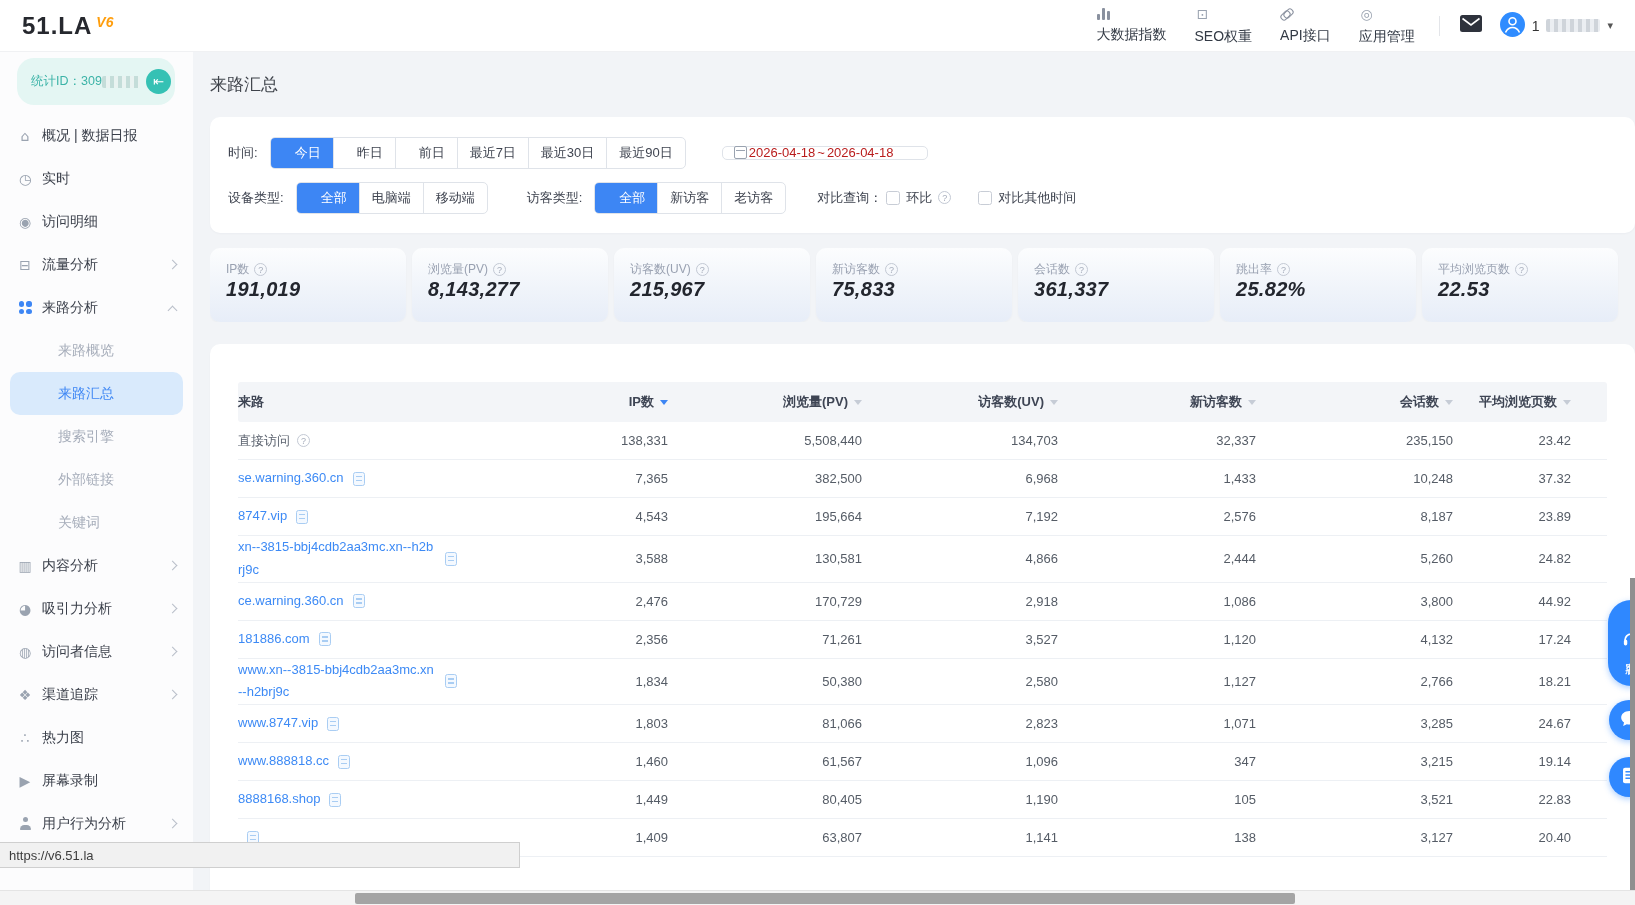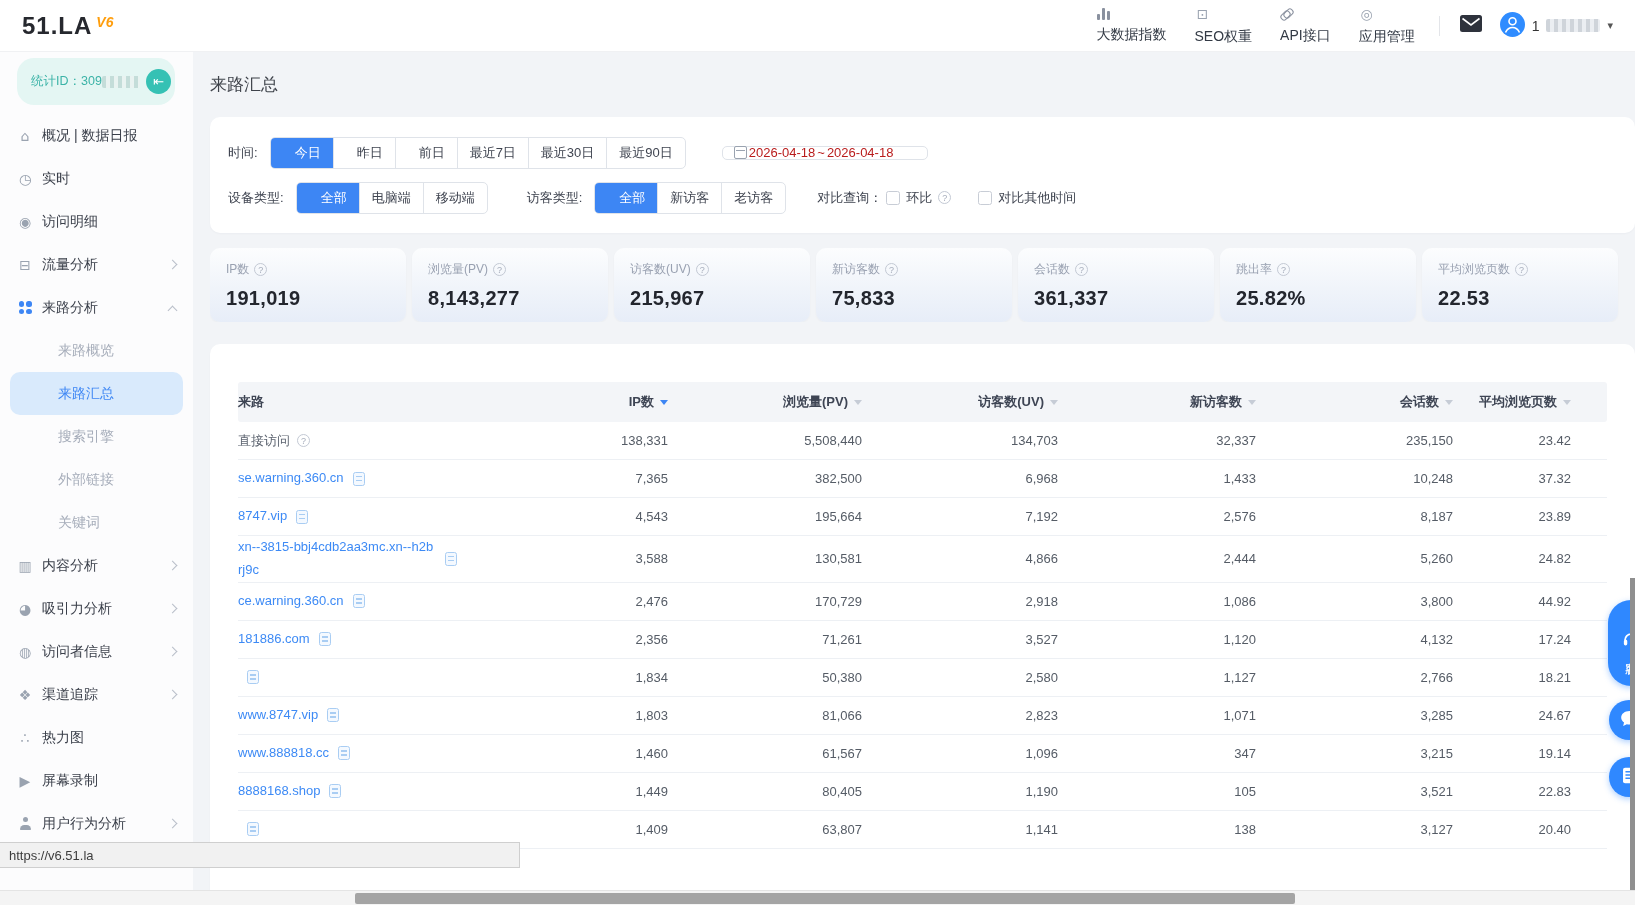--- a/index.html
+++ b/index.html
@@ -75,21 +75,21 @@
   .chkwrap{display:flex;align-items:center;gap:6px;font-size:13px;color:#3f4450;cursor:pointer;}
   .box{width:14px;height:14px;border:1px solid #c8cdd6;border-radius:2.5px;background:#fff;}
   .help{width:13px;height:13px;border:1px solid #c3c9d4;border-radius:50%;color:#a6adbb;font-size:9px;
     display:inline-flex;align-items:center;justify-content:center;flex:0 0 13px;}
 
   
   .stats{margin:15px 0 0 17px;width:calc(100% - 17px);display:flex;gap:6px;overflow:hidden;}
   .stat{flex:0 0 196px;height:74px;border-radius:10px;padding:13px 16px 0;
     background:linear-gradient(180deg,#fcfdfe 0%,#f0f4fa 55%,#e7edf8 100%);box-shadow:0 1px 2px rgba(30,40,70,.04);}
   .stat .sl{display:flex;align-items:center;gap:5px;font-size:12px;color:#99a1b1;}
-  .stat .sv{margin-top:9px;font-size:20px;font-weight:700;color:#23262e;letter-spacing:.3px;}
+  .stat .sv{margin-top:0;font-size:20px;font-weight:700;color:#23262e;letter-spacing:.3px;font-style:italic;}
 
   
   .table-card{margin:22px 0 0 17px;width:calc(100% - 17px);height:560px;padding:38px 28px 0;overflow:hidden;}
   .tr{display:grid;grid-template-columns:250px 180px 194px 196px 198px 197px 118px;align-items:center;
     border-bottom:1px solid #edf0f4;min-height:38px;font-size:13px;color:#555c66;}
   .tr.head{background:#f3f5f8;min-height:40px;border-bottom:none;border-radius:3px;
     font-weight:700;color:#3e4554;}
   .cell{text-align:right;}
   .cell.first{text-align:left;display:flex;align-items:center;}
   .hcell{display:flex;align-items:center;justify-content:flex-end;cursor:pointer;}
@@ -457,20 +457,21 @@
           </div>
           <div class="cell">2,356</div>
           <div class="cell">71,261</div>
           <div class="cell">3,527</div>
           <div class="cell">1,120</div>
           <div class="cell">4,132</div>
           <div class="cell">17.24</div>
         </div>
         <div class="tr">
           <div class="cell first">
+            <a class="src">www.xn--3815-bbj4cdb2aa3mc.xn--h2brj9c</a>
             <span class="doc"></span>
           </div>
           <div class="cell">1,834</div>
           <div class="cell">50,380</div>
           <div class="cell">2,580</div>
           <div class="cell">1,127</div>
           <div class="cell">2,766</div>
           <div class="cell">18.21</div>
         </div>
         <div class="tr">

